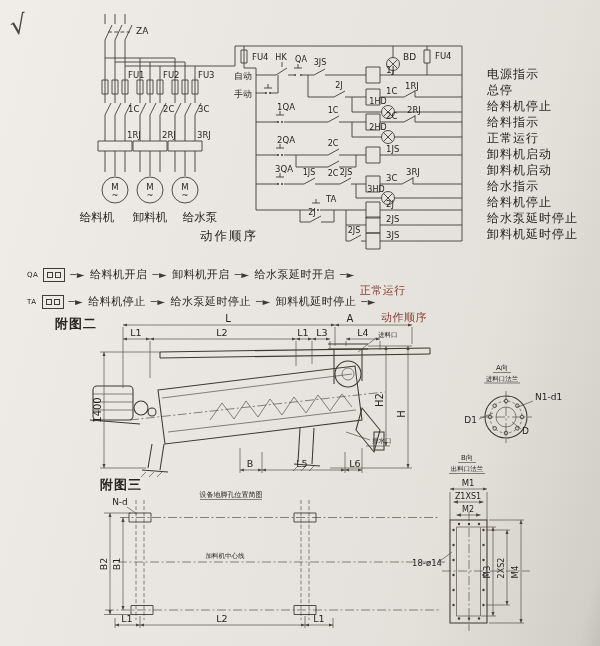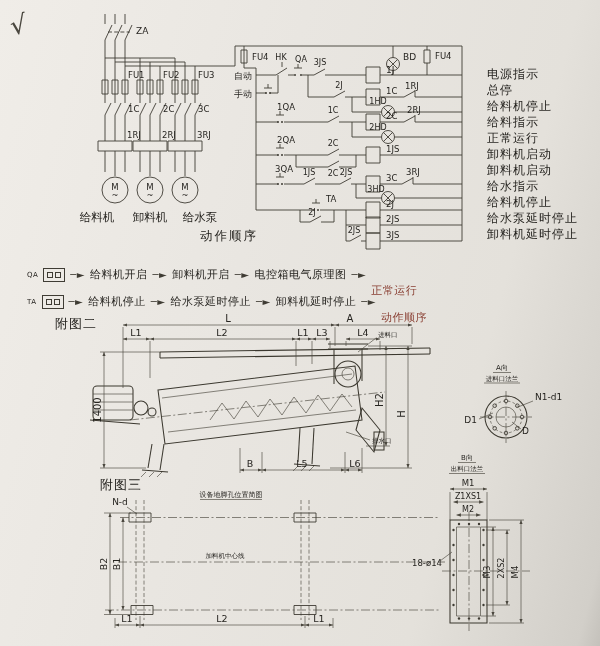--- a/index.html
+++ b/index.html
@@ -13,21 +13,21 @@
   .ln{stroke:#3f3c34;stroke-width:0.9;fill:none;}
   .mach{stroke:#3b382f;stroke-width:1.05;fill:none;}
   .thin{stroke:#4a473e;stroke-width:0.65;fill:none;}
   .dim{stroke:#4a473e;stroke-width:0.65;fill:none;marker-start:url(#ma);marker-end:url(#ma);}
   .dash{stroke-dasharray:4 2.2;}
   .cdash{stroke-dasharray:9 2.5 2 2.5;}
   .hdash{stroke-dasharray:2.6 2.2;}
   .dot{fill:#3f3c34;stroke:none;}
   text{font-family:"DejaVu Sans",sans-serif;fill:#262420;stroke:none;}
   .abs{position:absolute;}
-  .fig-title{font-size:13px;font-weight:normal;letter-spacing:1px;}
+  .fig-title{font-size:13px;font-weight:bold;letter-spacing:1px;}
   .main-title{font-size:14px;font-weight:bold;letter-spacing:1.5px;}
   .legend{line-height:16px;font-size:12px;letter-spacing:1px;white-space:nowrap;font-family:Liberation Serif, serif;}
   .seq-row{display:flex;align-items:center;gap:5px;font-size:11px;letter-spacing:0.5px;white-space:nowrap;}
   .seq-tag{font-size:7px;}
   .seq-icon{width:20px;height:12px;border:1px solid #3f3c34;position:relative;flex:0 0 auto;}
   .seq-icon::before,.seq-icon::after{content:"";position:absolute;width:4px;height:4px;border:1px solid #3f3c34;top:3px;}
   .seq-icon::before{left:3px;} .seq-icon::after{left:11px;}
   .seq-arrow{font-size:10px;color:#3f3c34;}
   .seq-step:last-of-type{color:#8a4034;margin-top:32px;}
   .checkmark{font-size:26px;color:#4a473f;transform:rotate(-10deg);}
@@ -58,21 +58,21 @@
   </div>
 
   <div class="abs seq-row" style="left:27px;top:251px;">
     <span class="seq-tag">QA</span>
     <span class="seq-icon"></span>
     <span class="seq-arrow">─►</span>
     <span class="seq-step">给料机开启</span>
     <span class="seq-arrow">─►</span>
     <span class="seq-step">卸料机开启</span>
     <span class="seq-arrow">─►</span>
-    <span class="seq-step">电控箱电气原理图</span>
+    <span class="seq-step">给水泵延时开启</span>
     <span class="seq-arrow">─►</span>
     <span class="seq-step">正常运行</span>
   </div>
   <div class="abs seq-row" style="left:27px;top:278px;">
     <span class="seq-tag">TA</span>
     <span class="seq-icon"></span>
     <span class="seq-arrow">─►</span>
     <span class="seq-step">给料机停止</span>
     <span class="seq-arrow">─►</span>
     <span class="seq-step">给水泵延时停止</span>

